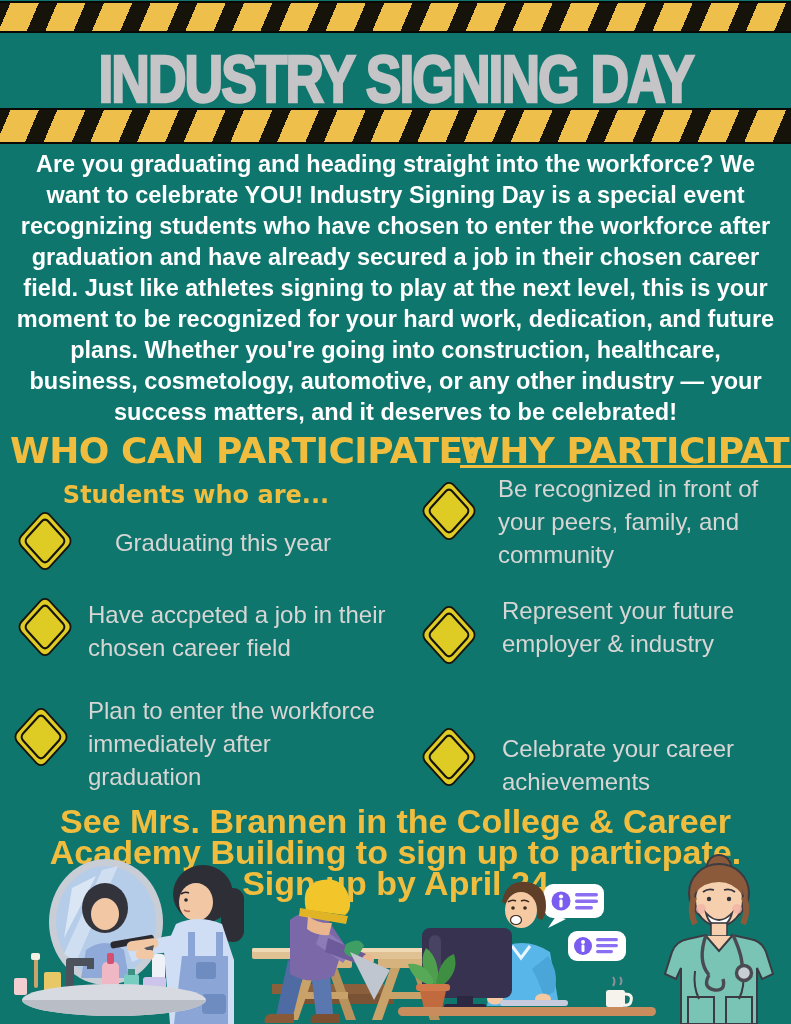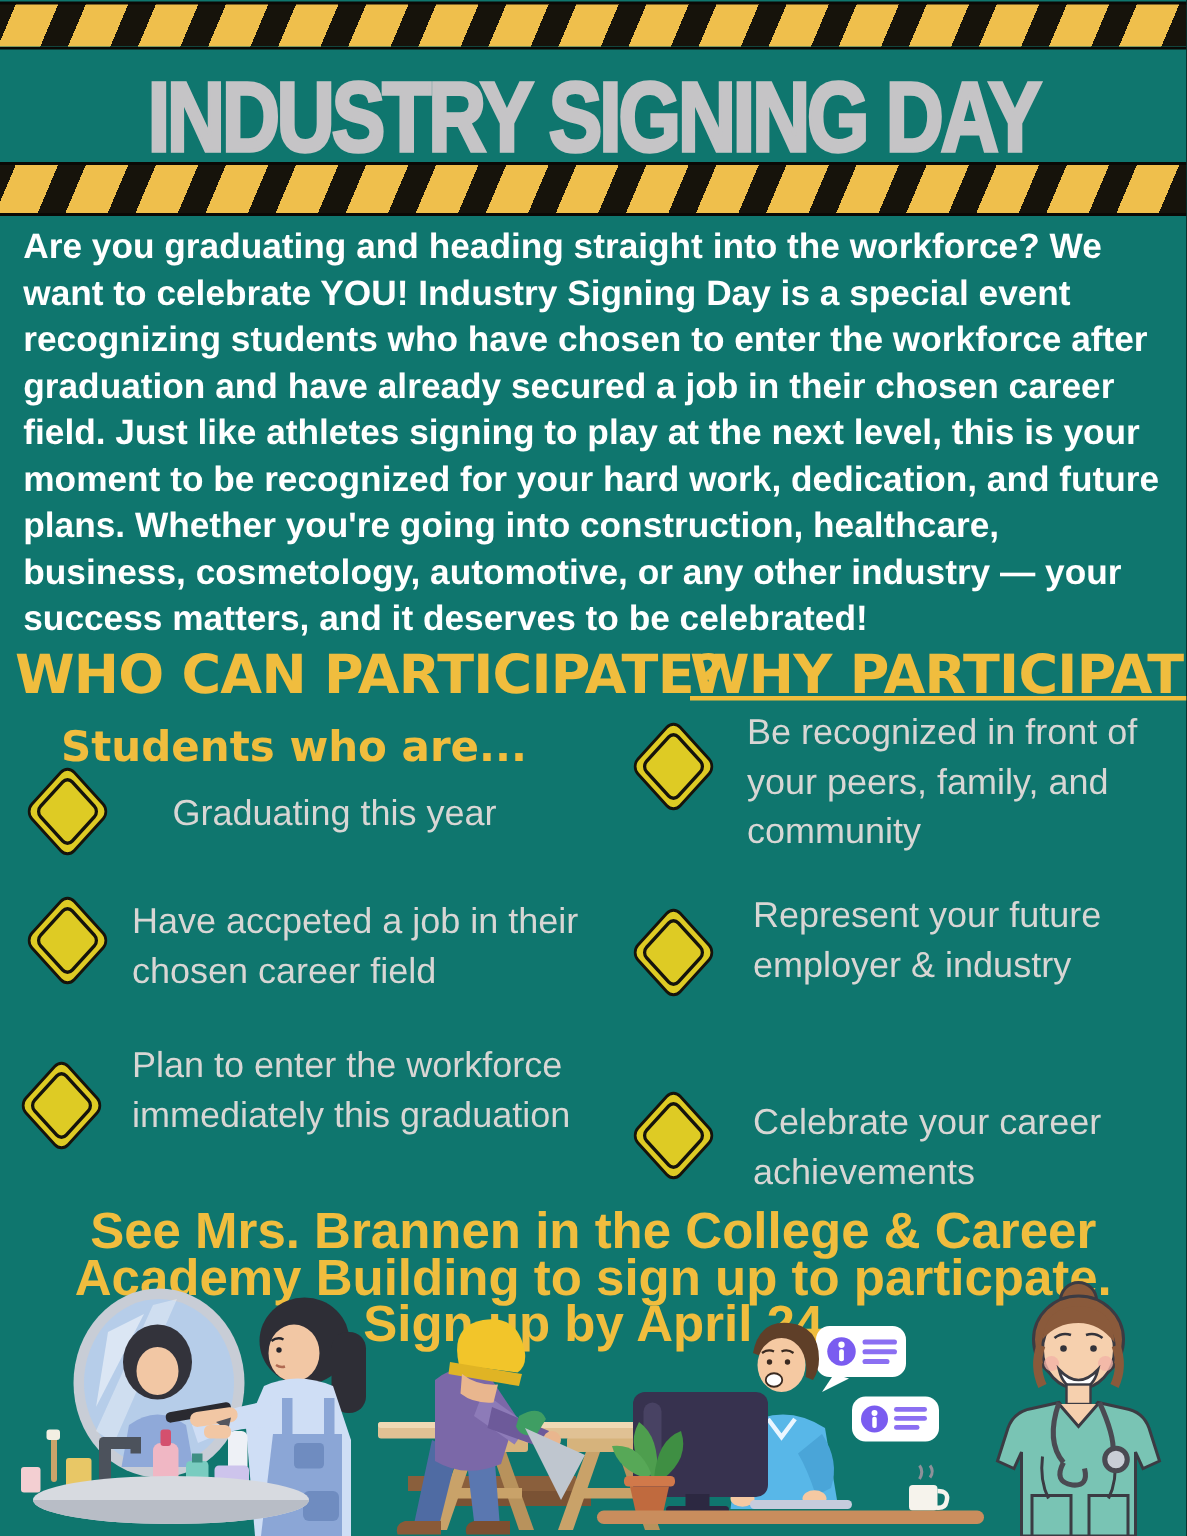--- a/index.html
+++ b/index.html
@@ -18,36 +18,36 @@
   
   .title{
     position:absolute;top:41px;left:0;right:0;text-align:center;
     font-weight:bold;font-size:54px;letter-spacing:-2px;color:#c5c4c6;
     transform:scale(0.99,1.22);transform-origin:50% 0;
     -webkit-text-stroke:2px #c5c4c6;white-space:nowrap;
   }
   
   .intro{
     position:absolute;top:149px;left:0;right:0;margin:0 auto;width:760px;
-    text-align:left;color:#ffffff;font-weight:bold;font-size:23.5px;
+    text-align:center;color:#ffffff;font-weight:bold;font-size:23.5px;
     line-height:31px;letter-spacing:0px;
   }
   
   .col{position:absolute;top:430px;}
   .col-left{left:10px;width:372px;height:370px;}
   .col-right{left:414px;width:377px;height:370px;}
   .col h2{
     margin:0;text-align:center;color:#f0bd3e;
     font-family:"DejaVu Sans",sans-serif;font-weight:bold;
     font-size:36px;letter-spacing:-0.5px;white-space:nowrap;
   }
   .col-right h2{padding-left:46px;text-decoration:underline;}
   .subhead{
     margin:10px 0 0 0;text-align:center;color:#f0bd3e;
-    font-family:"DejaVu Sans",sans-serif;font-weight:bold;font-size:28px;
+    font-family:"DejaVu Sans",sans-serif;font-weight:bold;font-size:24px;
   }
   .bullet{position:absolute;}
   .bullet .dicon{position:absolute;left:0;top:0;}
   .bullet .btext{
     position:absolute;color:#d8d6d4;font-family:Liberation Sans, sans-serif;
     font-size:24px;line-height:33px;font-weight:normal;
   }
   
   .lb1{left:6px;top:80px;}  .lb1 .btext{left:72px;top:16px;width:270px;text-align:center;}
   .lb2{left:6px;top:166px;} .lb2 .btext{left:72px;top:2px;width:300px;}
@@ -111,21 +111,21 @@
 
     <div class="bullet lb3">
       <span class="dicon">
         <svg width="58" height="62" viewBox="0 0 64 68">
           <g transform="translate(32,34)">
             <rect x="-22" y="-22" width="44" height="44" rx="7" transform="scale(1,1.1) rotate(45)" fill="#decb24" stroke="#15130c" stroke-width="2"></rect>
             <rect x="-16.5" y="-16.5" width="33" height="33" rx="5" transform="scale(1,1.1) rotate(45)" fill="none" stroke="#15130c" stroke-width="2.4"></rect>
           </g>
         </svg>
       </span>
-      <span class="btext">Plan to enter the workforce immediately this graduation</span>
+      <span class="btext">Plan to enter the workforce immediately after graduation</span>
     </div>
   </div>
 
   <div class="col col-right">
     <h2>WHY PARTICIPATE?</h2>
 
     <div class="bullet rb1">
       <span class="dicon">
         <svg width="58" height="62" viewBox="0 0 64 68">
           <g transform="translate(32,34)">

